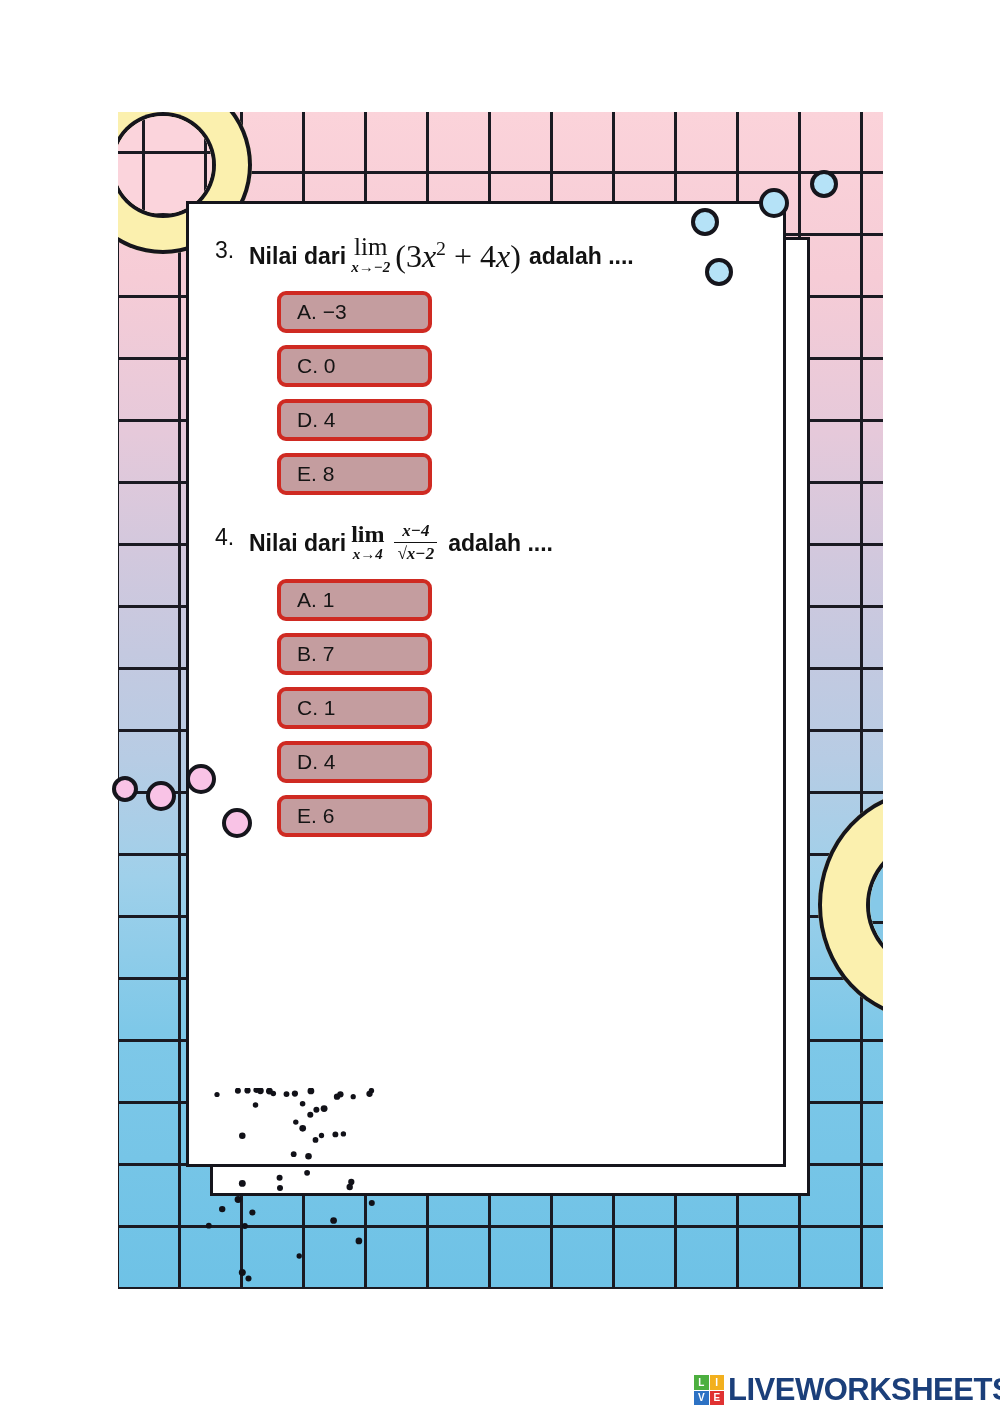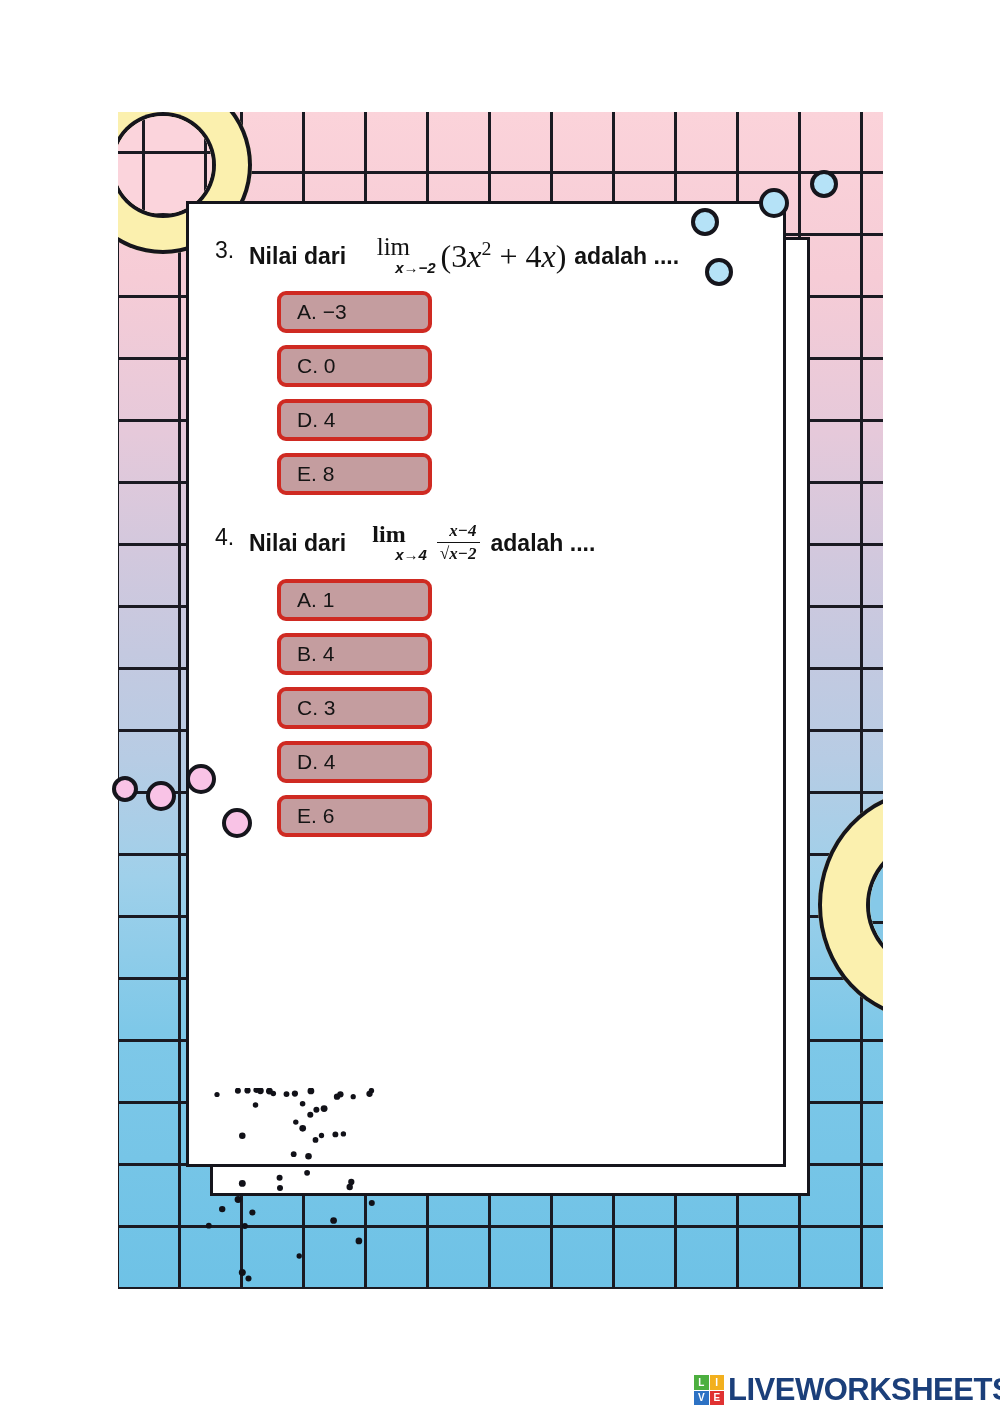--- a/index.html
+++ b/index.html
@@ -184,40 +184,39 @@
   }
   .lim-word {
     font-family: "Liberation Serif", serif;
     font-size: 25px;
   }
   .lim-word.bold {
     font-weight: bold;
     font-size: 24px;
   }
   .lim-sub {
-    font-family: Liberation Sans, sans-serif;
+    font-family: Liberation Serif, serif;
     font-style: italic;
     font-weight: bold;
     font-size: 15px;
     margin-top: 1px;
-    margin-left: 44px;
   }
   .expr {
     font-family: "Liberation Serif", serif;
     font-size: 32px;
     padding-top: 3px;
   }
   .expr i { font-style: italic; }
   .expr sup { font-size: 0.62em; }
 
   
   .frac {
     display: inline-flex;
     flex-direction: column;
-    align-items: flex-end;
+    align-items: center;
     margin: 0 5px;
     font-family: "Liberation Serif", serif;
     font-weight: bold;
     font-style: italic;
     font-size: 17px;
     line-height: 1.15;
     vertical-align: middle;
   }
   .frac .num { padding: 0 3px 1px 3px; }
   .frac .den {
@@ -340,22 +339,22 @@
         <span class="frac">
           <span class="num">x−4</span>
           <span class="den">√<span class="radicand">x</span><span>−2</span></span>
         </span>
         <span class="q-text" style="margin-left:6px">adalah ....</span>
       </div>
     </div>
 
     <div class="options">
       <div class="option-box">A. 1</div>
-      <div class="option-box">B. 4</div>
-      <div class="option-box">C. 3</div>
+      <div class="option-box">B. 7</div>
+      <div class="option-box">C. 1</div>
       <div class="option-box">D. 4</div>
       <div class="option-box">E. 6</div>
     </div>
 
   </div>
 </div>
 
 <svg id="speckle" viewBox="0 0 185 205">
     <circle cx="128.6" cy="132.5" r="3.37" fill="#111118"></circle>
     <circle cx="166.4" cy="2.7" r="2.77" fill="#111118"></circle>

